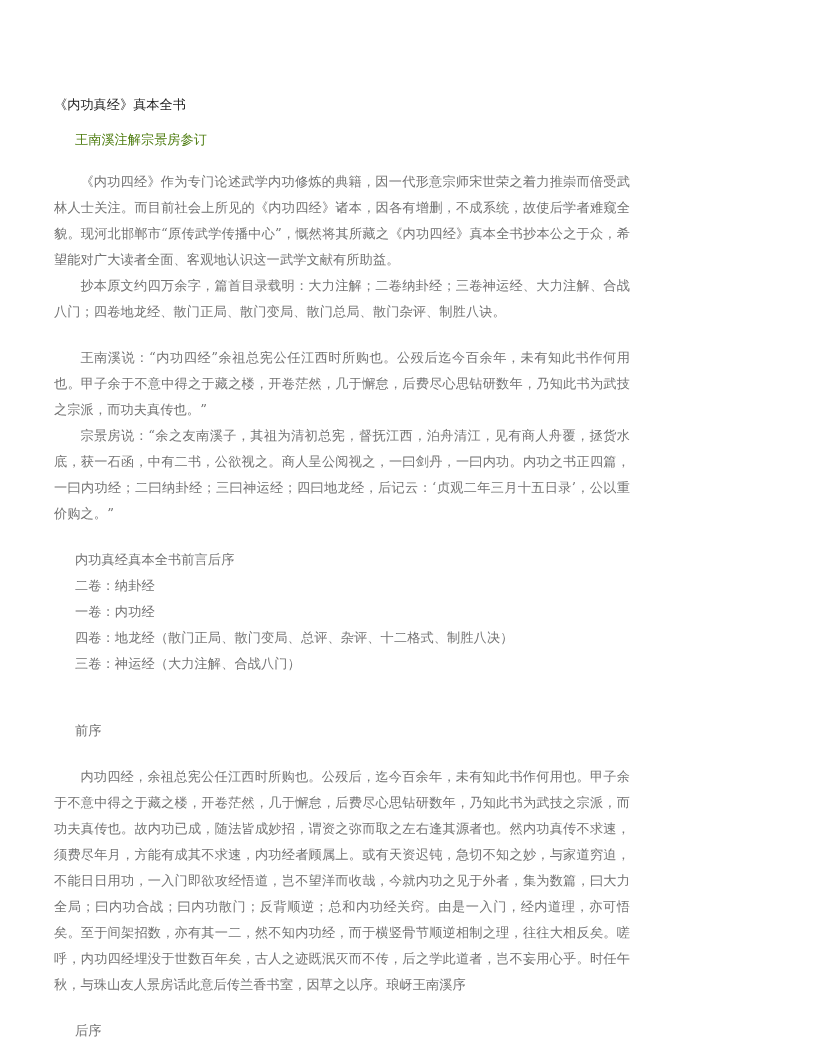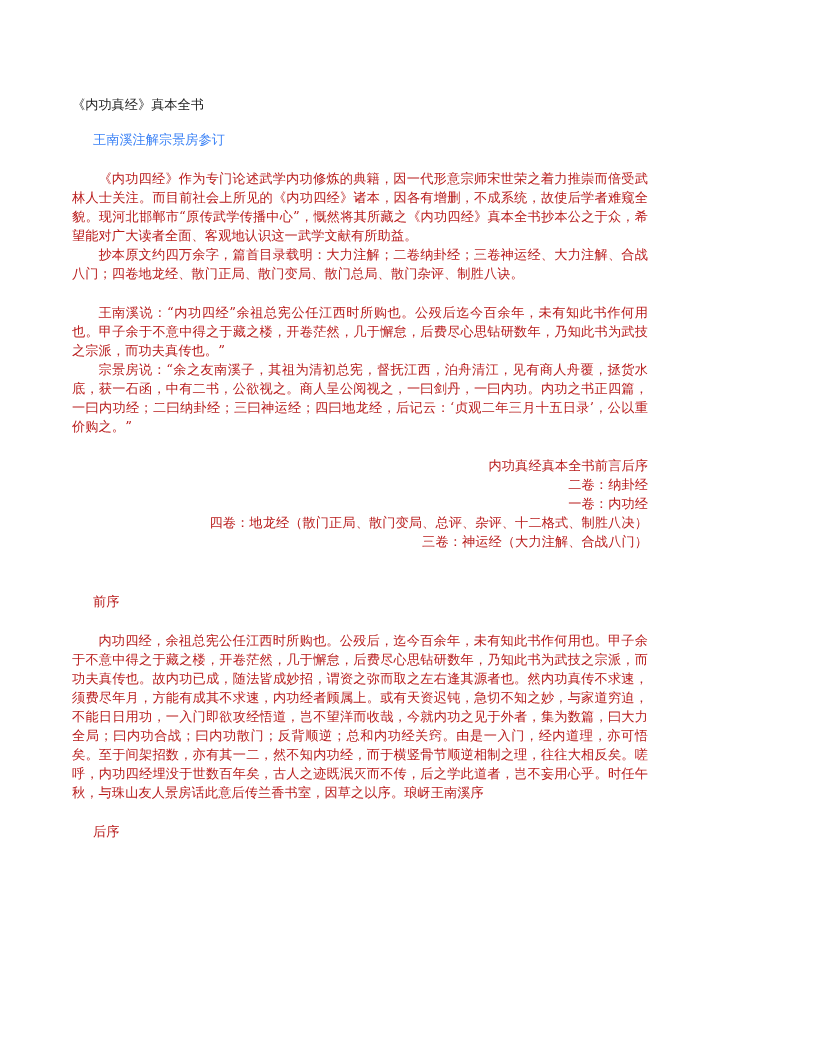--- a/index.html
+++ b/index.html
@@ -13,68 +13,68 @@
     height: 1056px;
     font-family: "DejaVu Serif", "Liberation Serif", serif;
     color: #1a1a1a;
     overflow: hidden;
   }
   .page {
     position: relative;
     width: 816px;
     height: 757px;
     box-sizing: border-box;
-    padding: 96px 119px 96px 72px;
+    padding: 96px 119px 96px 54px;
     background: #ffffff;
   }
   .doc-body {
     width: 576px;
   }
   
   .line,
   .para,
   .heading,
   .toc-line {
     font-size: 13.2px;
-    line-height: 19px;
+    line-height: 26px;
     letter-spacing: 0.1px;
     text-align: justify;
     text-justify: inter-ideograph;
     word-break: break-all;
     margin: 0;
-    color: #b91c1c;
+    color: #737373;
   }
   .title {
     font-size: 13.2px;
     line-height: 17.6px;
     margin: 0;
     font-weight: normal;
     color: #1f1f1f;
   }
   .subtitle {
     font-size: 13.2px;
     line-height: 17.6px;
     margin: 0;
     font-weight: normal;
-    color: #3b82f6;
+    color: #4d7c0f;
     padding-left: 21px;
   }
   .para {
     text-indent: 2em;
   }
   .heading {
     padding-left: 21px;
     text-indent: 0;
   }
   .toc-block {
     padding-left: 21px;
   }
   .toc-line {
     text-indent: 0;
-    text-align: right;
+    text-align: left;
   }
   
   .gap-title-sub { height: 17.6px; }
   .gap-sub-body  { height: 20px; }
   .gap-block     { height: 20px; }
   .gap-heading   { height: 20px; }
   .gap-big       { height: 41px; }
 </style>
 </head>
 <body>

